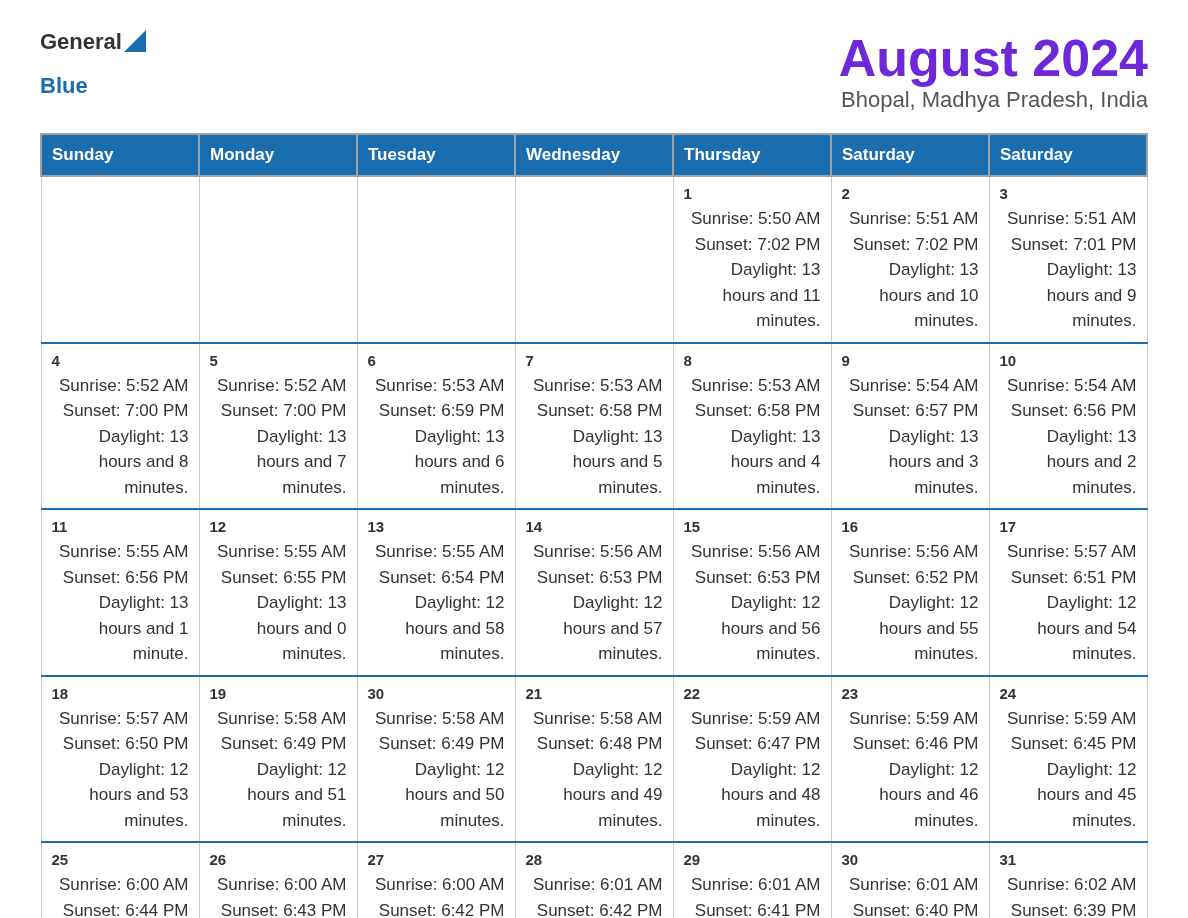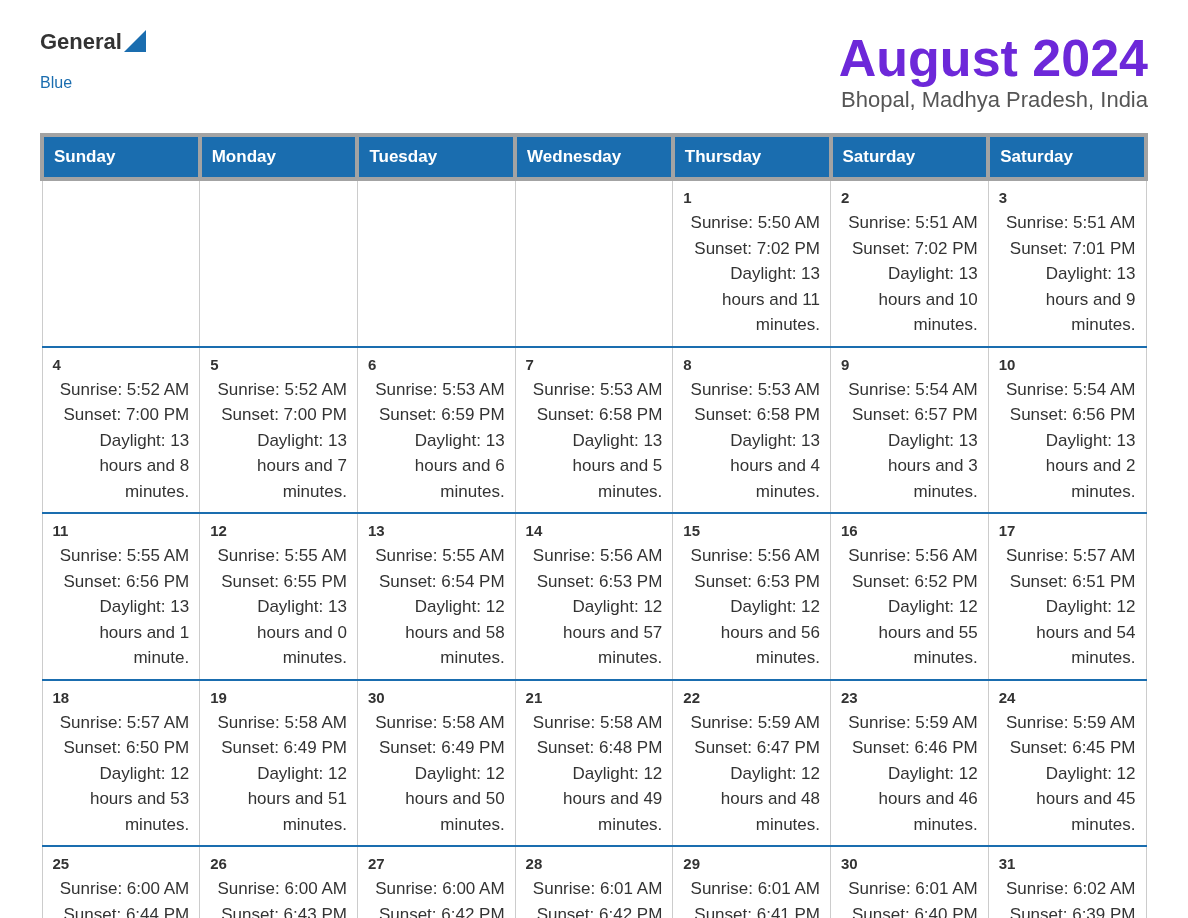--- a/index.html
+++ b/index.html
@@ -20,22 +20,22 @@
       display: flex;
       align-items: center;
       gap: 4px;
     }
     .logo-text-general {
       font-size: 22px;
       font-weight: bold;
       color: #333;
     }
     .logo-text-blue {
-      font-size: 16px;
-      font-weight: normal;
+      font-size: 22px;
+      font-weight: bold;
       color: #1a6daf;
     }
     .header-right {
       text-align: right;
     }
     .calendar-title {
       font-size: 52px;
       font-weight: bold;
       color: #6d28d9;
       line-height: 1.1;
@@ -49,21 +49,21 @@
       border-collapse: collapse;
       border: 1px solid #aaa;
     }
     .calendar-table th {
       background-color: #1a6daf;
       color: white;
       font-size: 17px;
       font-weight: bold;
       padding: 10px 10px;
       text-align: left;
-      border: 4px solid #a3a3a3;
+      border: 2px solid #a3a3a3;
     }
     .calendar-table td {
       vertical-align: top;
       padding: 8px 10px;
       border: 1px solid #ccc;
       font-size: 13px;
       color: #333;
       width: 14.28%;
       min-height: 100px;
       height: 120px;

